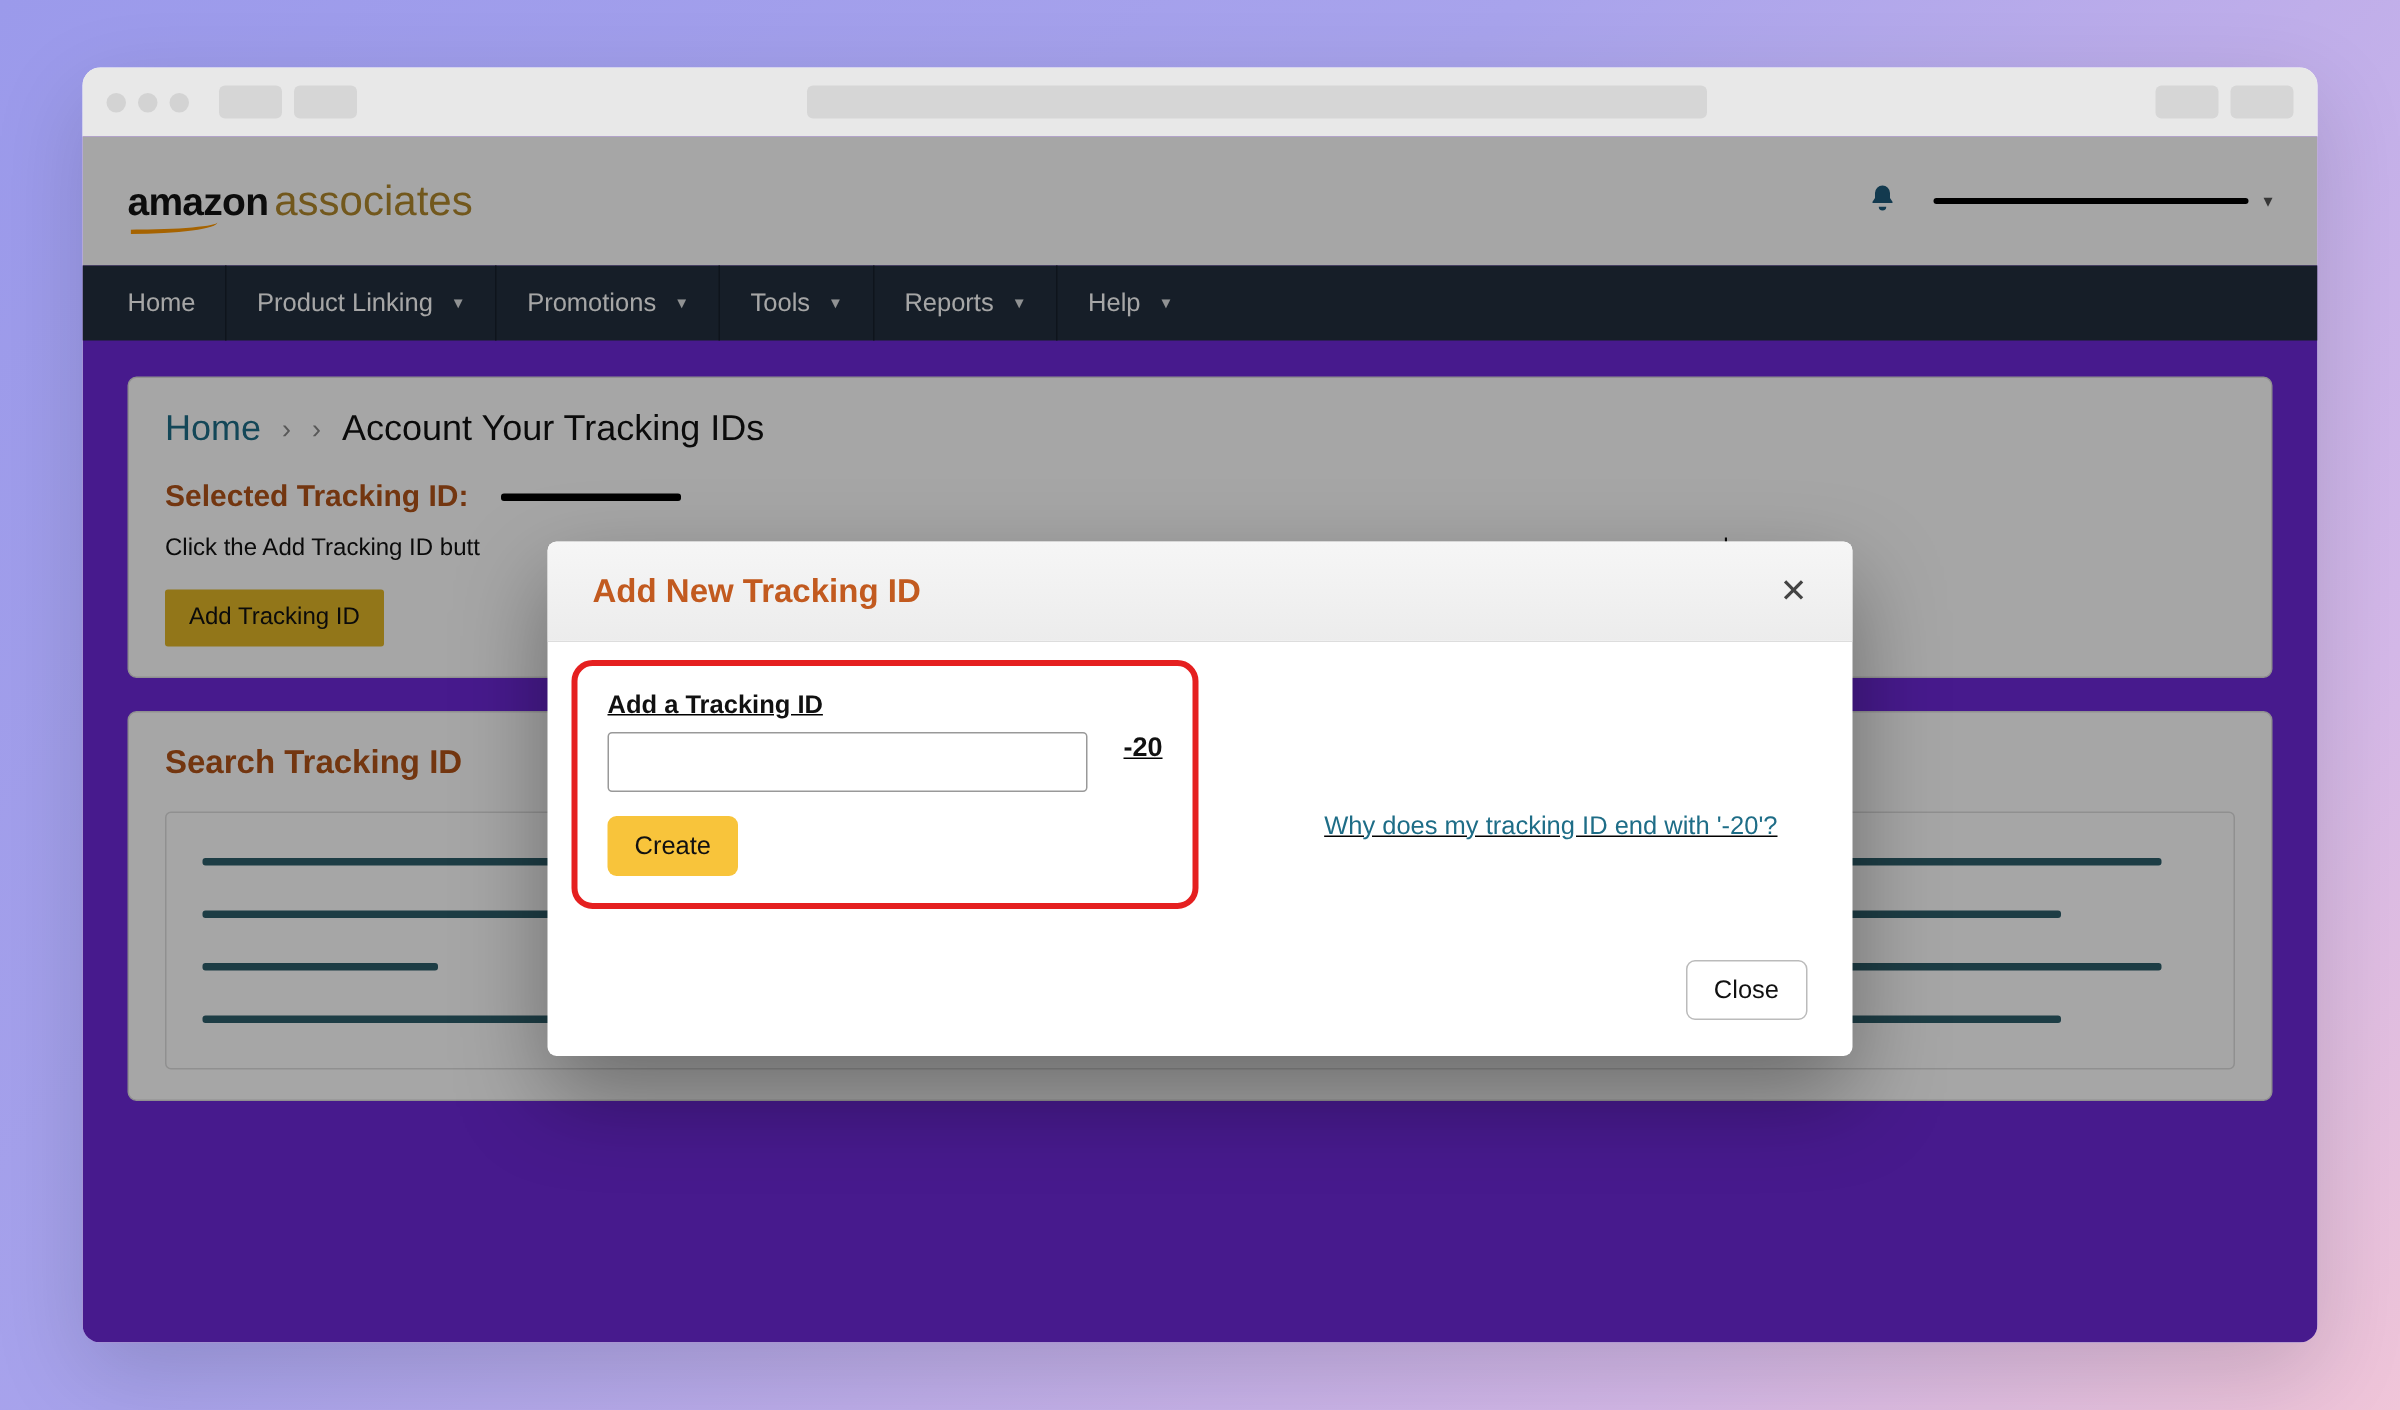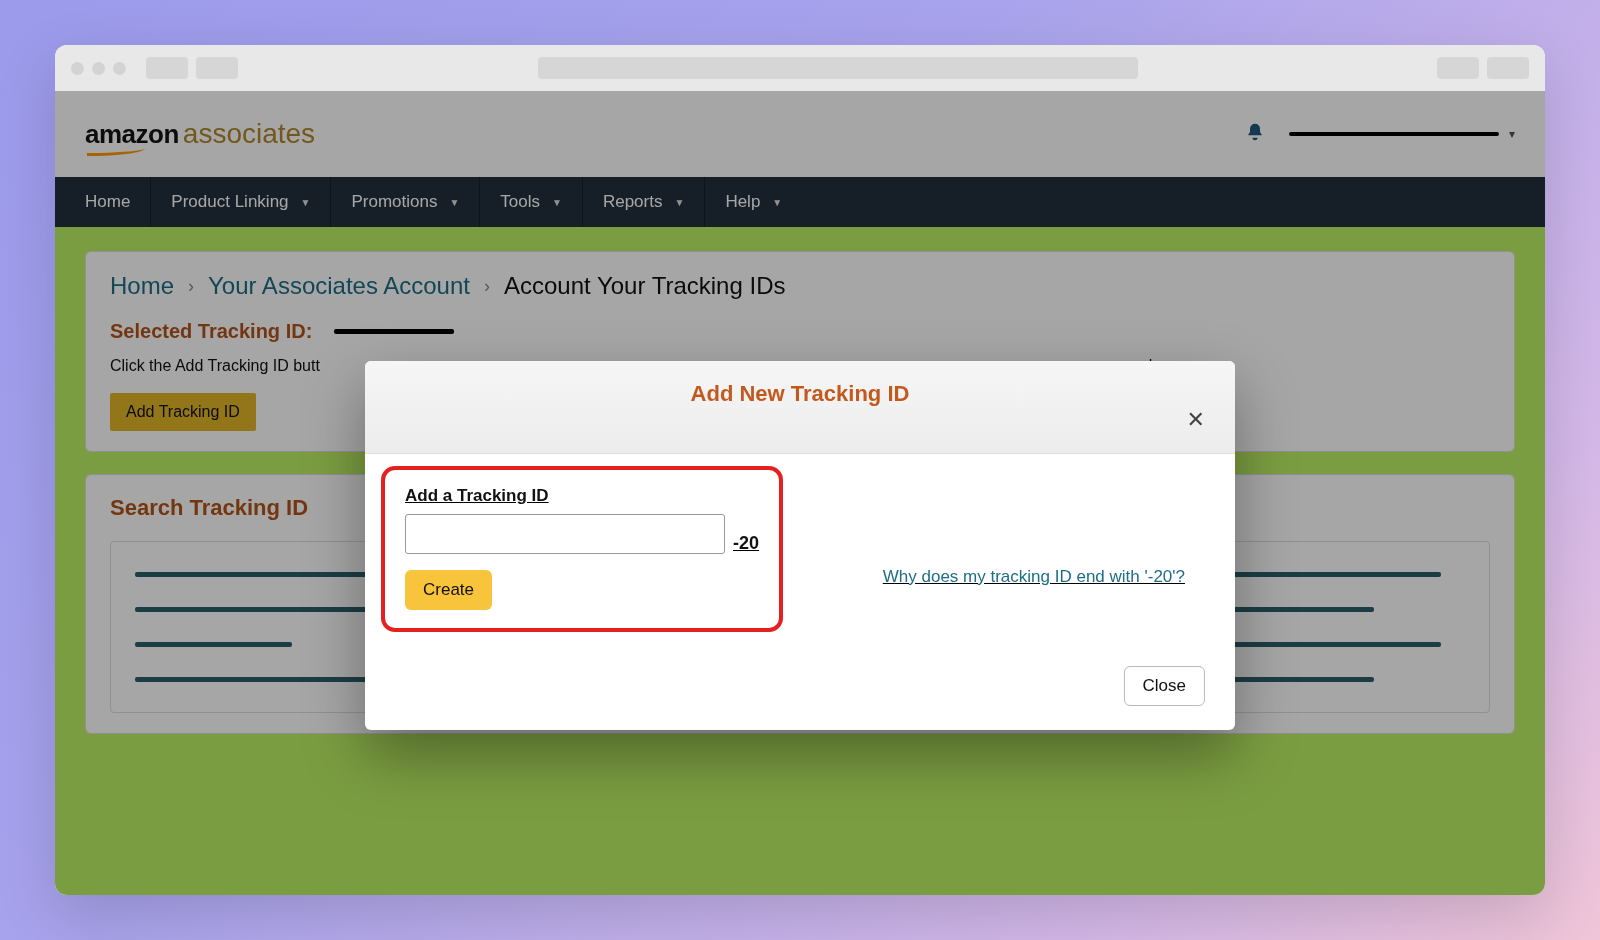--- a/index.html
+++ b/index.html
@@ -32,21 +32,21 @@
     }
     .traffic-lights { display: flex; gap: 8px; margin-right: 12px; }
     .traffic-light { width: 13px; height: 13px; border-radius: 50%; background: #d3d3d3; }
     .chrome-pill { height: 22px; background: #d6d6d6; border-radius: 4px; }
     .chrome-pill.small { width: 42px; }
     .chrome-pill.small2 { width: 42px; }
     .chrome-pill.url { flex: 0 0 600px; margin: 0 auto; }
     .chrome-right { display: flex; gap: 8px; margin-left: auto; }
     .chrome-spacer { flex: 1; }
 
-    .app-body { position: relative; height: calc(100% - 46px); background: #bef264; }
+    .app-body { position: relative; height: calc(100% - 46px); background: #6d28d9; }
     .dim-overlay {
       position: absolute; inset: 0; background: rgba(0,0,0,0.35); z-index: 5;
     }
 
     
     .app-header {
       height: 86px;
       display: flex;
       align-items: center;
       padding: 0 30px;
@@ -159,21 +159,20 @@
       box-shadow: 0 25px 60px rgba(0,0,0,0.35);
       overflow: visible;
     }
     .modal-header {
       background: linear-gradient(#f6f6f6, #ececec);
       padding: 20px 30px;
       border-bottom: 1px solid #ddd;
       display: flex;
       align-items: center;
       border-radius: 6px 6px 0 0;
-      flex-direction: column;
     }
     .modal-title { font-size: 22px; color: #c25a1f; font-weight: 700; }
     .modal-close {
       margin-left: auto;
       font-size: 22px;
       color: #444;
       cursor: pointer;
       background: none;
       border: none;
     }
@@ -186,21 +185,21 @@
     }
     .highlight-box {
       border: 4px solid #e52020;
       border-radius: 14px;
       padding: 16px 20px 18px 20px;
       position: relative;
       left: -14px;
       top: -10px;
     }
     .field-label { font-size: 17px; font-weight: 700; color: #111; margin-bottom: 8px; }
-    .field-row { display: flex; align-items: flex-end; gap: 8px; margin-bottom: 16px; }
+    .field-row { display: flex; align-items: flex-start; gap: 24px; margin-bottom: 16px; }
     .tracking-input {
       width: 320px;
       height: 40px;
       border: 1px solid #999;
       border-radius: 3px;
       padding: 0 10px;
       font-size: 16px;
     }
     .suffix { font-size: 18px; font-weight: 700; color: #111; }
     .btn-create {
@@ -301,21 +300,20 @@
         <span>Help</span>
         <span class="nav-caret">▼</span>
       </div>
     </div>
 
     <div class="content">
       <div class="panel">
         <div class="breadcrumb">
           <a href="#">Home</a>
           <span class="sep">›</span>
-          <a href="#">Your Associates Account</a>
           <span class="sep">›</span>
           <span class="current">Account Your Tracking IDs</span>
         </div>
 
         <div class="selected-line">
           <span>Selected Tracking ID:</span>
           <span class="redact-short"></span>
         </div>
         <div class="instr">
           <span>Click the Add Tracking ID butt</span>

